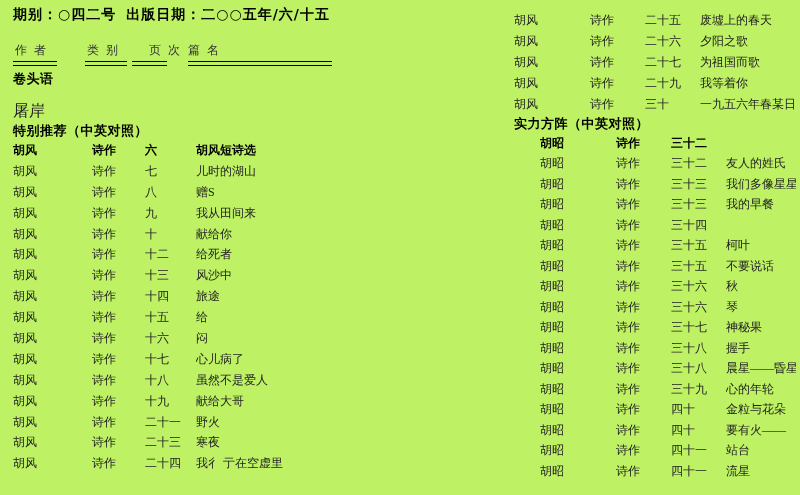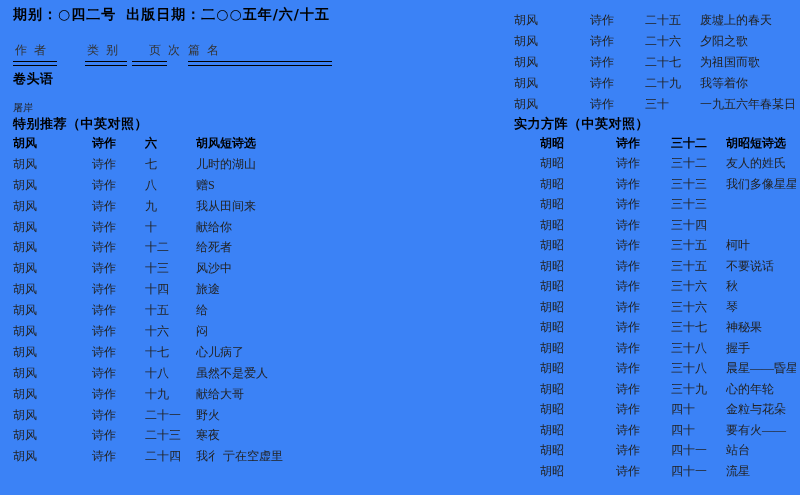--- a/index.html
+++ b/index.html
@@ -3,21 +3,21 @@
 <meta charset="utf-8">
 <style>
   html,body { margin:0; padding:0; }
   body {
     width:800px; height:495px;
     background:#ffffff;
     color:#1a1a1a;
     font-family:"Liberation Serif","DejaVu Serif",serif;
     overflow:hidden;
   }
-  .page { position:relative; width:800px; height:495px; background:#3b82f6; }
+  .page { position:relative; width:800px; height:495px; background:#bef264; }
 
   .col-left  { position:absolute; left:13px; top:6px;  width:465px; }
   .col-right { position:absolute; left:514px; top:4px; width:282px; }
 
   
   .masthead {
     font-family:"DejaVu Sans","Liberation Sans",sans-serif;
     font-weight:bold; font-size:14px; letter-spacing:1px;
     white-space:nowrap; color:#000;
   }
@@ -34,21 +34,21 @@
   .r-author { left:0; width:44px; }  .r-genre { left:72px; width:42px; }
   .r-page  { left:119px; width:35px; } .r-title { left:175px; width:144px; }
 
   
   h3.sec {
     font-family:"DejaVu Sans","Liberation Sans",sans-serif;
     font-weight:bold; font-size:13px; color:#000;
     margin:0; letter-spacing:0.5px;
   }
   .sec-foreword { margin-top:13px; }
-  .author-line { font-size:10px; margin-top:13px; color:#222; }
+  .author-line { font-size:16px; margin-top:13px; color:#222; }
   .sec-special { margin-top:17px; margin-bottom:7px; }
   .sec-strength { margin-top:16px; margin-bottom:7px; }
 
   
   .toc-rows .row { display:grid; align-items:center; font-size:12px; color:#222; }
   .left-rows  .row { grid-template-columns:79px 53px 51px 1fr; height:20.9px; }
   .right-rows .row { grid-template-columns:76px 55px 55px 1fr; }
   .top-rows      .row { height:21px; }
   .strength-rows .row { height:20.5px;margin-left:26px; }
   .row.bold { font-weight:bold; color:#000; }
@@ -238,41 +238,41 @@
       </div>
 
     <h3 class="sec sec-strength">实力方阵（中英对照）</h3>
 
     <div class="toc-rows right-rows strength-rows">
 
         <div class="row bold">
           <span class="cell">胡昭</span>
           <span class="cell">诗作</span>
           <span class="cell">三十二</span>
-          <span class="cell">胡昭短诗选</span>
         </div>
 
         <div class="row">
           <span class="cell">胡昭</span>
           <span class="cell">诗作</span>
           <span class="cell">三十二</span>
           <span class="cell">友人的姓氏</span>
         </div>
 
         <div class="row">
           <span class="cell">胡昭</span>
           <span class="cell">诗作</span>
           <span class="cell">三十三</span>
           <span class="cell">我们多像星星</span>
         </div>
 
         <div class="row">
           <span class="cell">胡昭</span>
           <span class="cell">诗作</span>
           <span class="cell">三十三</span>
+          <span class="cell">我的早餐</span>
         </div>
 
         <div class="row">
           <span class="cell">胡昭</span>
           <span class="cell">诗作</span>
           <span class="cell">三十四</span>
         </div>
 
         <div class="row">
           <span class="cell">胡昭</span>

